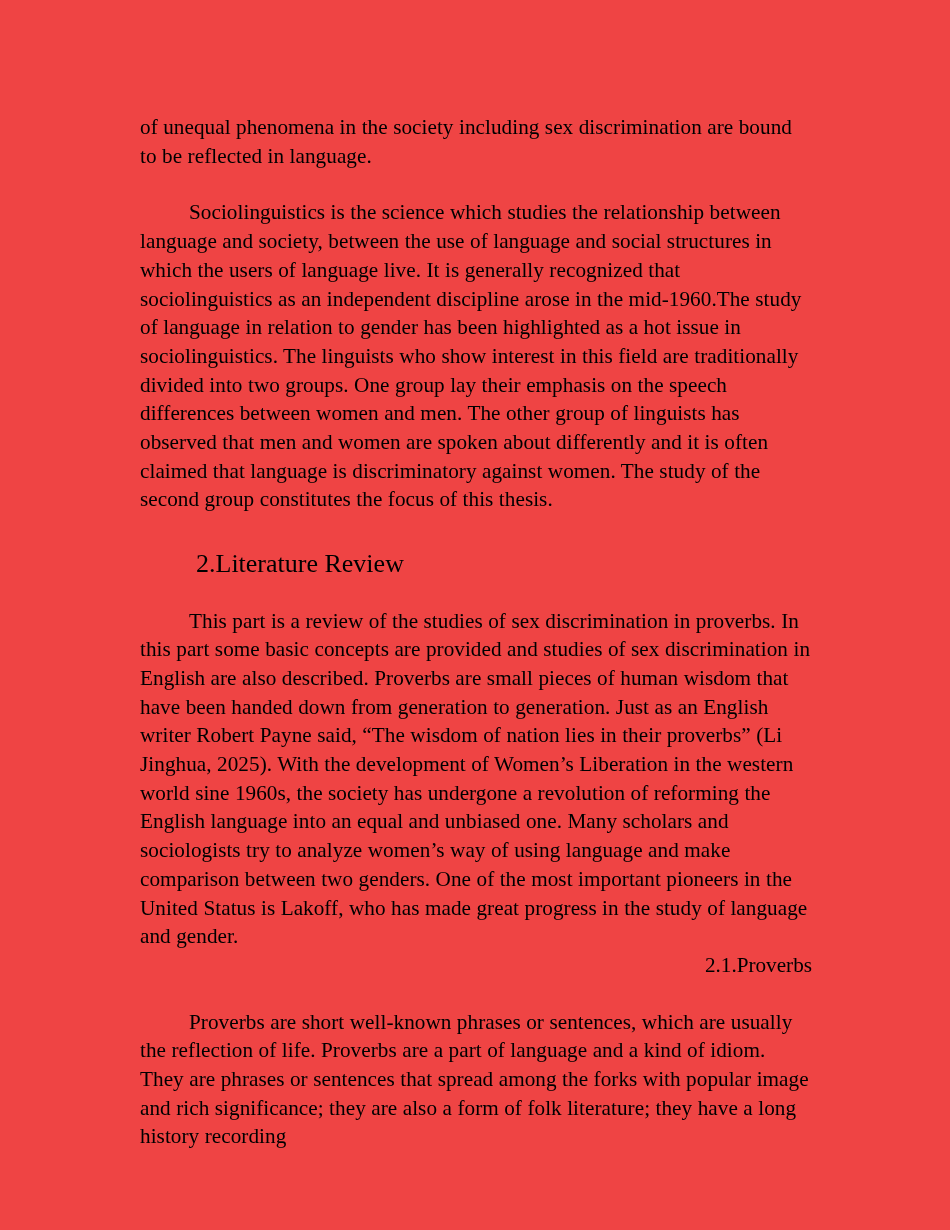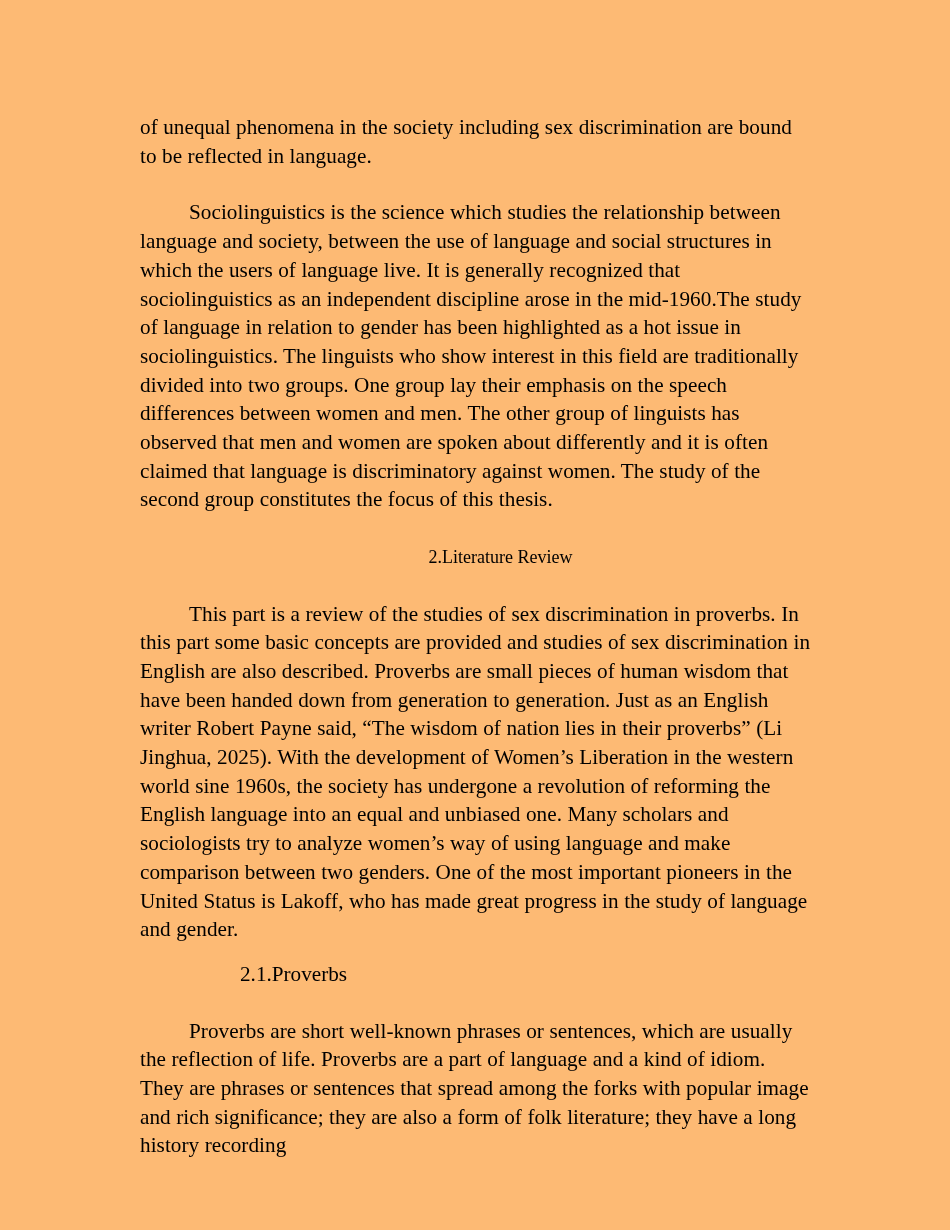--- a/index.html
+++ b/index.html
@@ -14,21 +14,21 @@
     overflow: hidden;
     font-family: "Liberation Serif", "DejaVu Serif", serif;
     color: #000000;
     -webkit-font-smoothing: antialiased;
   }
 
   .page {
     position: relative;
     width: 950px;
     height: 1230px;
-    background: #fdba74;
+    background: #ef4444;
     box-sizing: border-box;
   }
 
   .text-column {
     position: absolute;
     left: 140px;
     top: 113px;
     width: 672px;
   }
 
@@ -54,36 +54,36 @@
     margin-top: 28px;
   }
 
   
   .spacer {
     height: 28.7px;
   }
 
   
   .heading-1 {
-    margin: 0;
-    font-size: 18px;
+    margin: 7px;
+    font-size: 26px;
     line-height: 28.7px;
     font-weight: normal;
     text-indent: 49px;
-    text-align: center;
+    text-align: left;
   }
 
   
   .heading-2 {
-    margin: 16px;
+    margin: 0;
     font-size: 21.2px;
     line-height: 28.7px;
     font-weight: normal;
     text-indent: 84px;
-    text-align: left;
+    text-align: right;
   }
 </style>
 </head>
 <body>
 
 <div class="page">
   <div class="text-column">
 
     <p class="para continued">of unequal phenomena in the society including sex discrimination are bound to be reflected in language.</p>
 

